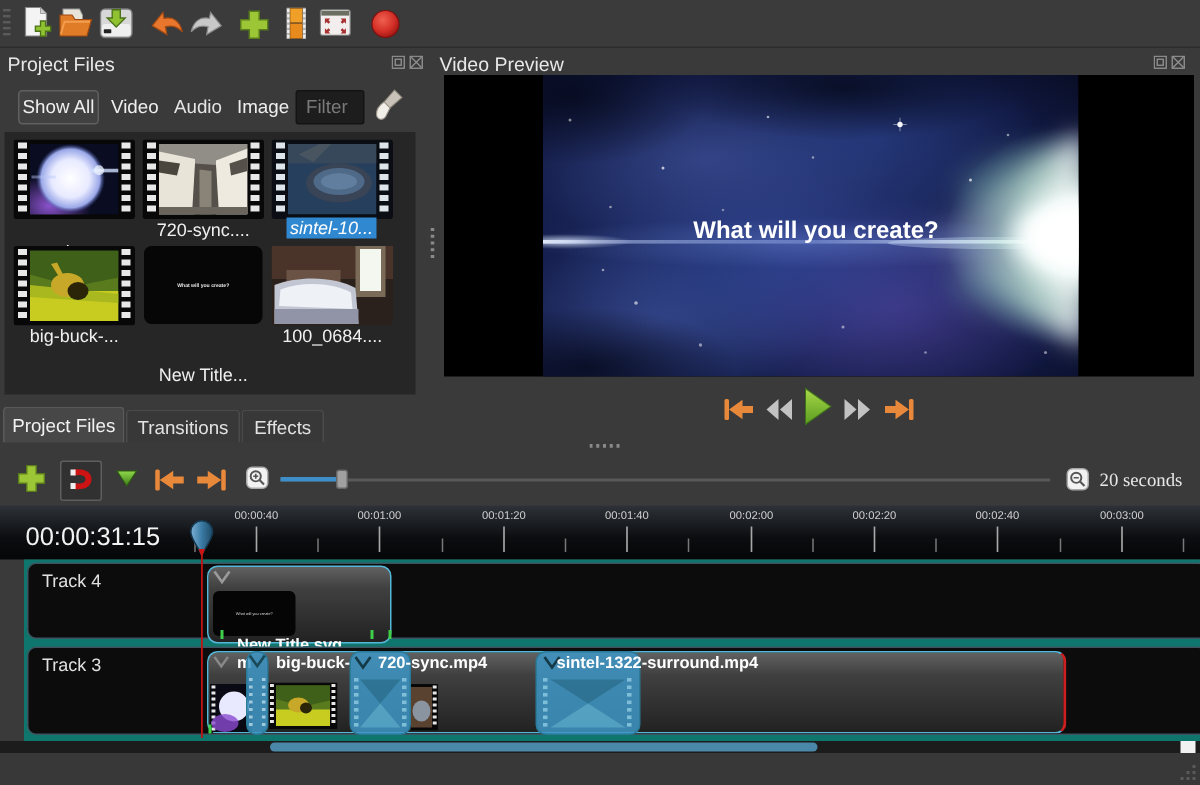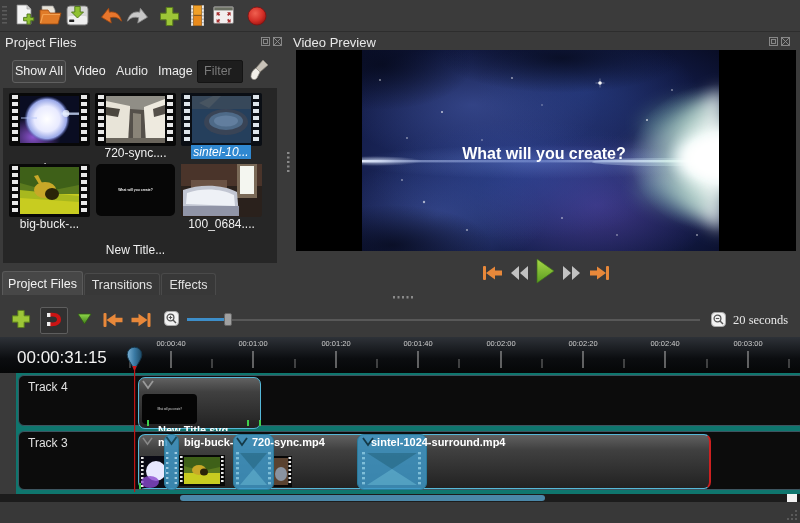--- a/index.html
+++ b/index.html
@@ -694,21 +694,21 @@
         <rect x="57" y="6" width="3" height="2.4"></rect>
         <rect x="57" y="11" width="3" height="2.4"></rect>
         <rect x="57" y="16" width="3" height="2.4"></rect>
         <rect x="57" y="21" width="3" height="2.4"></rect>
         <rect x="57" y="26" width="3" height="2.4"></rect>
         <rect x="57" y="31" width="3" height="2.4"></rect>
       </g>
     <path d="M6 2 L56 2 L31 18 Z" fill="#1d5a72" opacity="0.45"></path>
     <path d="M6 34 L56 34 L31 18 Z" fill="#72c0da" opacity="0.45"></path>
   </svg>
-  <div class="abs" style="left:355px;top:63px;font-size:11px;font-weight:bold;color:#fff;">sintel-1024-surround.mp4</div>
+  <div class="abs" style="left:355px;top:63px;font-size:11px;font-weight:bold;color:#fff;">sintel-1322-surround.mp4</div>
   <div class="abs" style="left:123px;top:110px;width:2px;height:6px;background:#3fd04a;"></div>
 
   <div class="abs" style="left:790px;top:0;width:8px;height:121px;background:#161616;"></div>
   <div class="abs" style="left:791px;top:4px;width:6px;height:44px;background:#5591b0;border-radius:3px;"></div>
 </div>
 
 <svg class="abs" style="left:126px;top:345px;" width="17" height="150" viewBox="0 0 17 150">
   <defs>
       <linearGradient id="ph" x1="0" y1="0" x2="1" y2="0">
     <stop offset="0%" stop-color="#7ab0d4"></stop>

